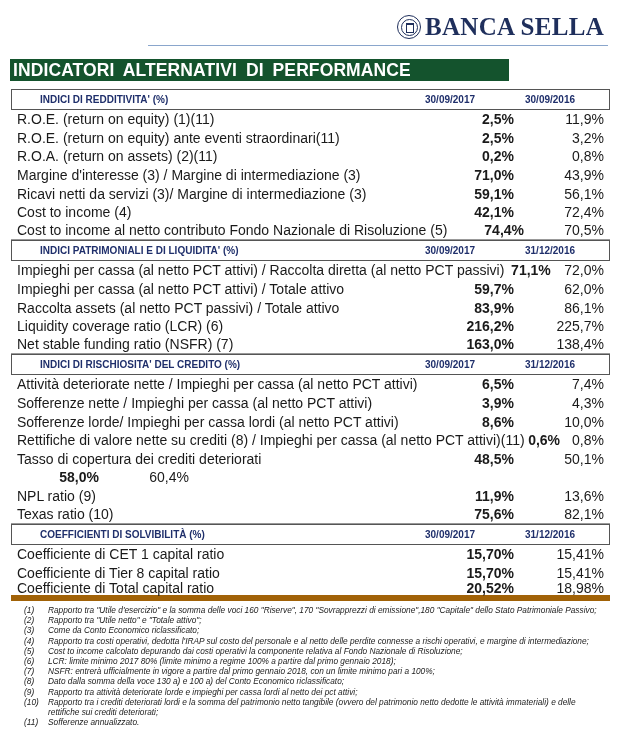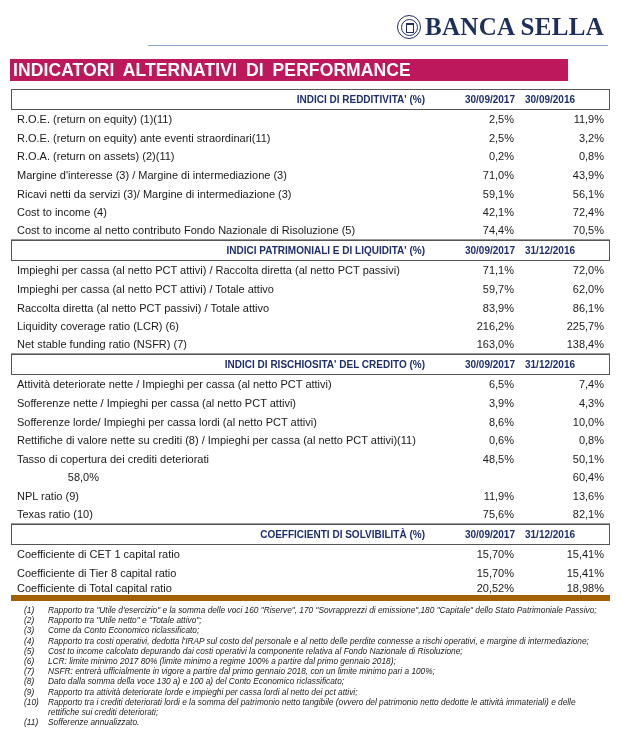--- a/index.html
+++ b/index.html
@@ -7,31 +7,31 @@
   body { font-family: "Liberation Sans", sans-serif; color: #111; position: relative; }
 
   .header { position: absolute; left: 0; top: 0; width: 622px; height: 48px; }
   .logo { position: absolute; right: 18px; top: 13px; display: flex; align-items: center; }
   .logo-seal { width: 24px; height: 24px; border-radius: 50%; border: 1.5px solid #1f2f5c; position: relative; margin-right: 4px; background: #fff; }
   .logo-seal::before { content: ""; position: absolute; left: 3px; top: 3px; width: 15px; height: 15px; border-radius: 50%; border: 1px solid #1f2f5c; }
   .logo-seal::after { content: ""; position: absolute; left: 8px; top: 7px; width: 6px; height: 7px; border: 1px solid #1f2f5c; border-top-width: 2px; }
   .logo-text { font-family: "Liberation Serif", serif; font-weight: bold; font-size: 25px; color: #1f2f5c; letter-spacing: 0.3px; }
   .header-rule { position: absolute; left: 148px; right: 14px; top: 45px; height: 1px; background: #8aa6cc; }
 
-  .title-bar { position: absolute; left: 10px; top: 59px; width: 558px; height: 22px; background: #be185d; }
+  .title-bar { position: absolute; left: 10px; top: 59px; width: 499px; height: 22px; background: #14532d; }
   .title-bar span { position: absolute; left: 3px; top: 1px; font-weight: bold; font-size: 17.5px; color: #ffffff; word-spacing: 4px; letter-spacing: 0.1px; }
 
   .tables { position: absolute; left: 11px; top: 89px; width: 599px; }
   .section-head { height: 21px; border: 1.5px solid #555; display: flex; align-items: center; font-weight: bold; font-size: 10px; color: #1f2f6b; }
-  .section-head .lbl { flex: 1; text-align: right; padding-left: 28px; }
-  .section-head .c1 { width: 100px; text-align: right; padding-right: 10px; }
+  .section-head .lbl { flex: 1; text-align: left; padding-left: 28px; }
+  .section-head .c1 { width: 100px; text-align: left; padding-right: 10px; }
   .section-head .c2 { width: 84px; padding-right: 4px; }
-  .row { height: 18.6px; display: flex; align-items: center; font-size: 11px; color: #1a1a1a; justify-content: space-between; }
+  .row { height: 18.6px; display: flex; align-items: center; font-size: 14px; color: #1a1a1a; }
   .row .lbl { flex: 1; padding-left: 6px; white-space: nowrap; }
-  .row .c1 { width: 100px; text-align: right; padding-right: 12px; }
+  .row .c1 { width: 100px; text-align: right; padding-right: 12px; font-weight: bold; }
   .row .c2 { width: 84px; text-align: right; padding-right: 6px; }
   .sec-end { border-bottom: 1.5px solid #999; }
   .sec-final { border-bottom: 6px solid #a16207; }
 
   .notes { position: absolute; left: 24px; top: 605px; width: 580px; font-size: 8.3px; font-style: italic; color: #222; line-height: 10.2px; }
   .note { display: flex; }
   .note .num { width: 24px; flex-shrink: 0; }
   .note .txt { flex: 1; }
 </style>
 </head>
@@ -99,21 +99,21 @@
       <span class="lbl">Impieghi per cassa (al netto PCT attivi) / Raccolta diretta (al netto PCT passivi)</span>
       <span class="c1">71,1%</span>
       <span class="c2">72,0%</span>
     </div>
     <div class="row">
       <span class="lbl">Impieghi per cassa (al netto PCT attivi) / Totale attivo</span>
       <span class="c1">59,7%</span>
       <span class="c2">62,0%</span>
     </div>
     <div class="row">
-      <span class="lbl">Raccolta diretta (al netto PCT passivi) / Totale attivo</span>
+      <span class="lbl">Raccolta assets (al netto PCT passivi) / Totale attivo</span>
       <span class="c1">83,9%</span>
       <span class="c2">86,1%</span>
     </div>
     <div class="row">
       <span class="lbl">Liquidity coverage ratio (LCR) (6)</span>
       <span class="c1">216,2%</span>
       <span class="c2">225,7%</span>
     </div>
     <div class="row sec-end">
       <span class="lbl">Net stable funding ratio (NSFR) (7)</span>

